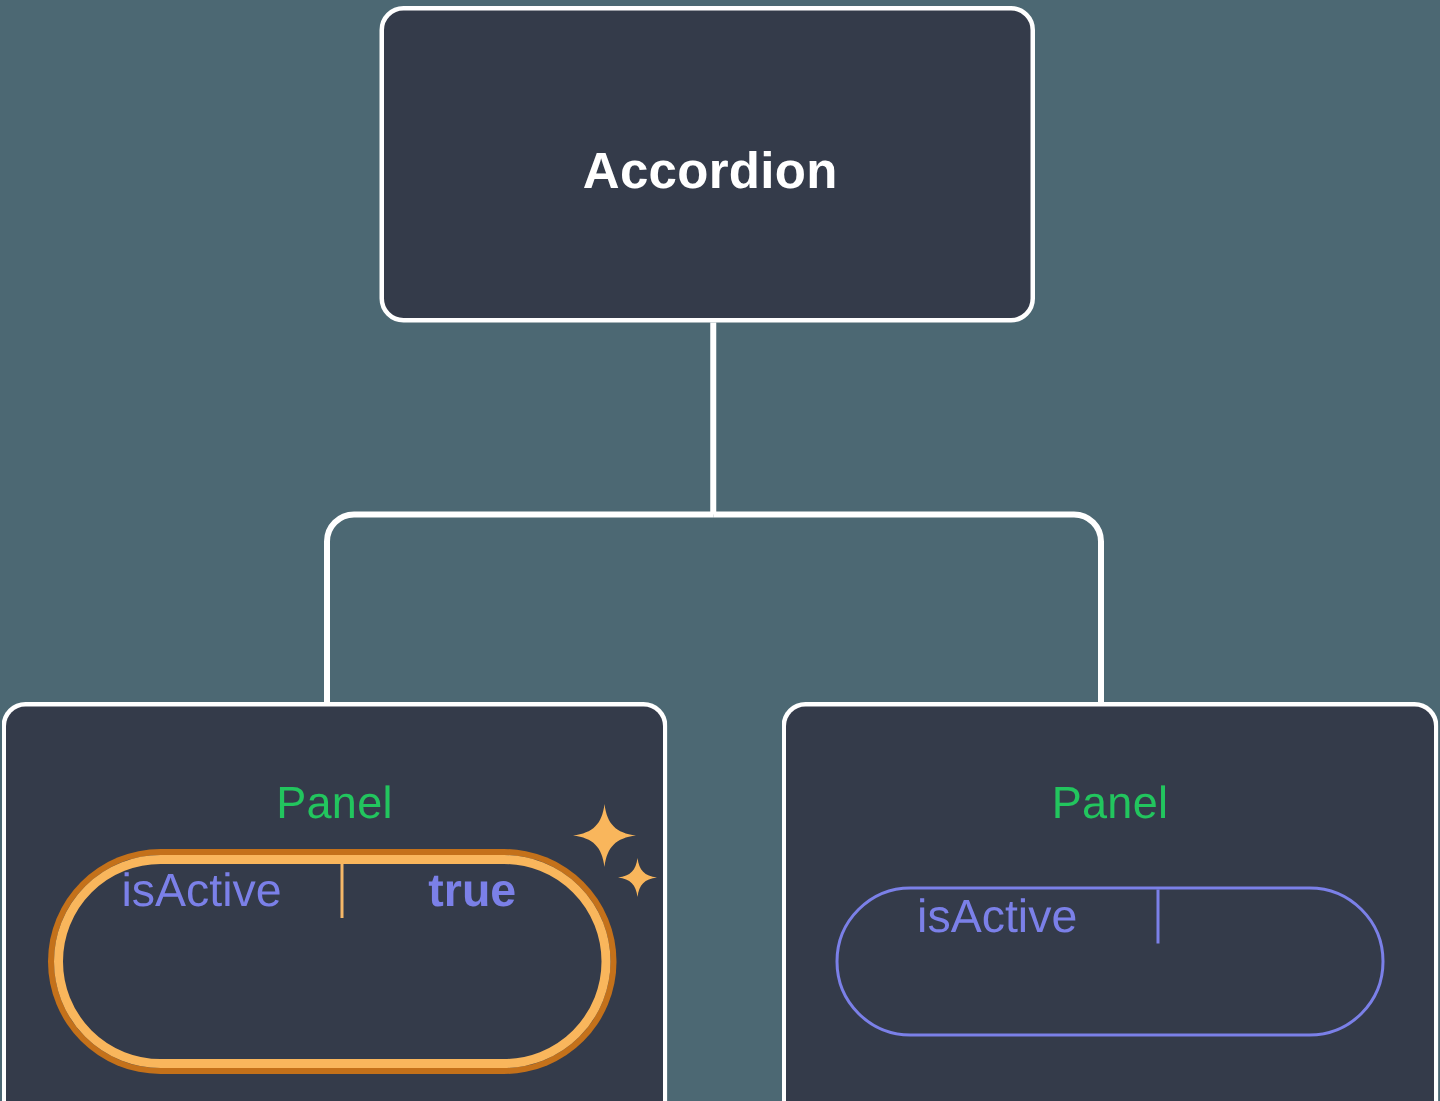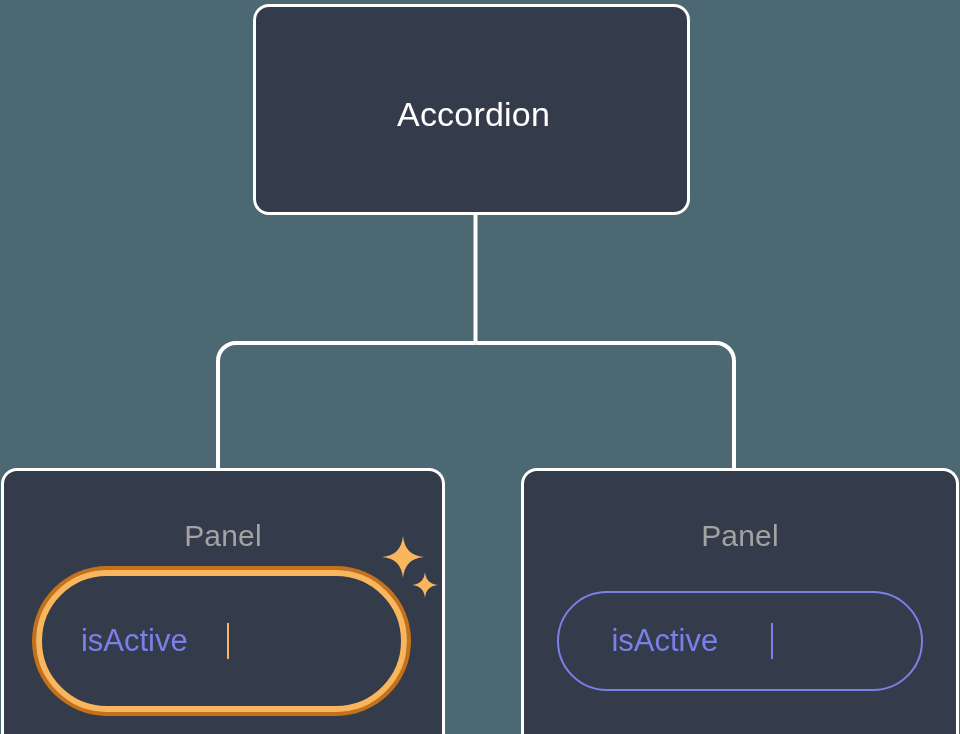--- a/index.html
+++ b/index.html
@@ -71,39 +71,40 @@
 
   .node-title-root {
     position: absolute;
     left: 4px;
     right: 0;
     top: 88px;
     text-align: center;
     color: #ffffff;
     font-size: 34px;
     letter-spacing: 0.2px;
+    font-weight: bold;
   }
 
   .node-title-panel {
     position: absolute;
     left: 0;
     right: 0;
     top: 48px;
     text-align: center;
-    color: #a3a3a3;
+    color: #22c55e;
     font-size: 30px;
     letter-spacing: 0.2px;
   }
 
   
   .pill {
     position: absolute;
     box-sizing: border-box;
     display: flex;
-    align-items: center;
+    align-items: flex-start;
     border-radius: 999px;
   }
 
   .pill-cell {
     display: flex;
     align-items: center;
     justify-content: center;
     box-sizing: border-box;
     white-space: nowrap;
   }
@@ -195,20 +196,21 @@
   <div class="node node-root">
     <div class="node-title-root">Accordion</div>
   </div>
 
   <div class="node node-panel-left">
     <div class="node-title-panel">Panel</div>
   </div>
 
   <div class="pill pill-highlight">
     <div class="pill-cell pill-key">isActive</div>
+    <div class="pill-cell pill-val">true</div>
   </div>
 
   <svg class="sparkle sparkle-big" viewBox="0 0 100 100" aria-hidden="true">
     <path d="M50 0 C54 32 68 46 100 50 C68 54 54 68 50 100 C46 68 32 54 0 50 C32 46 46 32 50 0 Z" fill="#f9b65c"></path>
   </svg>
   <svg class="sparkle sparkle-small" viewBox="0 0 100 100" aria-hidden="true">
     <path d="M50 0 C54 32 68 46 100 50 C68 54 54 68 50 100 C46 68 32 54 0 50 C32 46 46 32 50 0 Z" fill="#f9b65c"></path>
   </svg>
 
   <div class="node node-panel-right">

